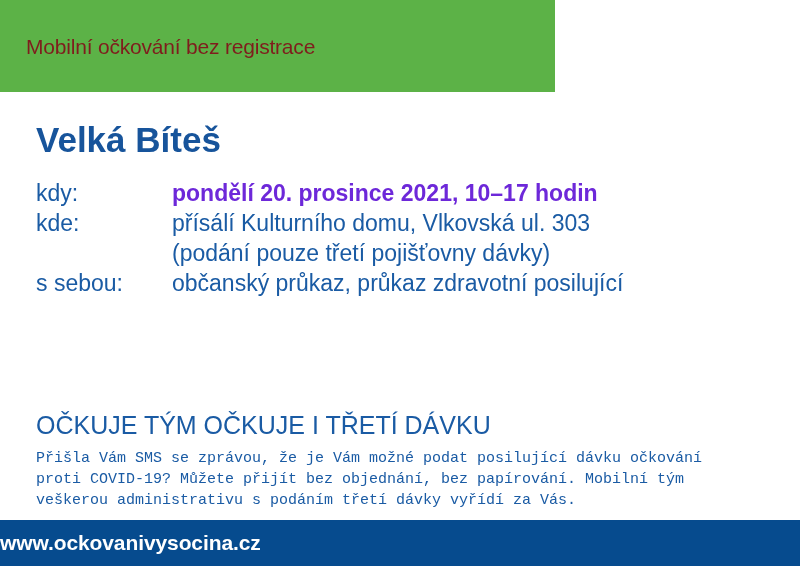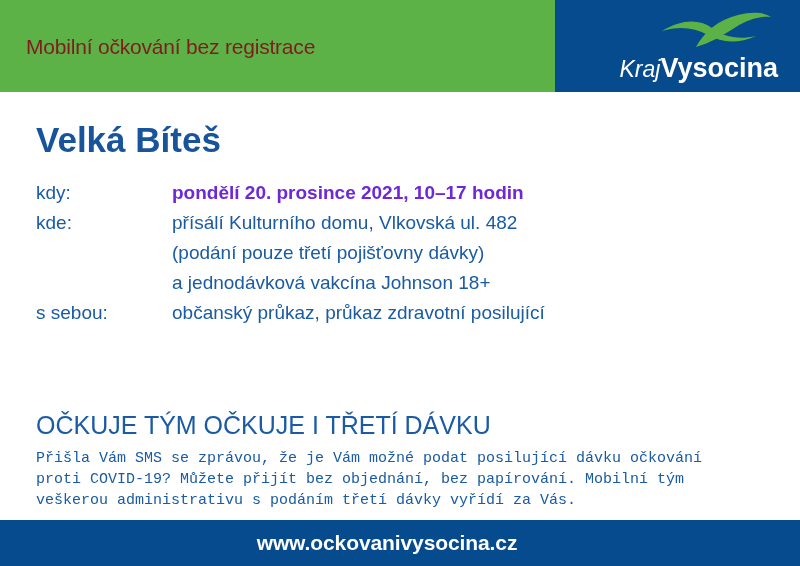--- a/index.html
+++ b/index.html
@@ -109,21 +109,21 @@
   .info-table {
     position: absolute;
     left: 24px;
     top: 70px;
     width: 760px;
     border-collapse: collapse;
   }
   .info-table td {
     padding: 0;
     vertical-align: top;
-    font-size: 19px;
+    font-size: 23px;
     line-height: 30px;
     color: #1a5ba4;
     white-space: nowrap;
   }
   td.lbl { width: 136px; }
   td.val { }
   td.val.strong { font-weight: bold; color: #6d28d9; }
 
   .headline {
     position: absolute;
@@ -149,75 +149,60 @@
   
   .footer {
     position: absolute;
     left: 0;
     top: 520px;
     width: 800px;
     height: 46px;
     background: #064b8e;
     display: flex;
     align-items: center;
-    justify-content: center;
+    justify-content: flex-start;
     box-sizing: border-box;
     padding-right: 26px;
   }
   .footer-url {
     color: #ffffff;
     font-size: 21px;
     font-weight: bold;
     letter-spacing: -0.1px;
     white-space: nowrap;
   }
 </style>
 </head>
 <body>
 
 <div id="poster">
 
   <div class="header">
     <div class="header-green">
       <div class="header-title">Mobilní očkování bez registrace</div>
     </div>
-    <div class="header-blue">
-      <div class="logo-wrap">
-        <svg class="logo-mark" viewBox="0 0 112 38">
-          <path d="M2 21 C20 10 38 8 52 18 C64 27 78 30 96 26 C78 34 62 33 48 25 C34 17 18 16 2 21 Z" fill="#5cb247"></path>
-          <path d="M36 37 C44 22 58 10 78 5 C94 1 106 3 111 7 C100 6 88 9 76 17 C62 26 50 33 36 37 Z" fill="#5cb247"></path>
-        </svg>
-        <div class="logo-text">
-          <span class="logo-kraj">Kraj</span><span class="logo-vysocina">Vysocina</span>
-        </div>
-      </div>
-    </div>
   </div>
 
   <div class="body-area">
 
     <div class="city">Velká Bíteš</div>
 
     <table class="info-table">
       <tbody>
         <tr>
           <td class="lbl">kdy:</td>
           <td class="val strong">pondělí 20. prosince 2021, 10–17 hodin</td>
         </tr>
         <tr>
           <td class="lbl">kde:</td>
-          <td class="val">přísálí Kulturního domu, Vlkovská ul. 482</td>
+          <td class="val">přísálí Kulturního domu, Vlkovská ul. 303</td>
         </tr>
         <tr>
           <td class="lbl"></td>
           <td class="val">(podání pouze třetí pojišťovny dávky)</td>
-        </tr>
-        <tr>
-          <td class="lbl"></td>
-          <td class="val">a jednodávková vakcína Johnson 18+</td>
         </tr>
         <tr>
           <td class="lbl">s sebou:</td>
           <td class="val">občanský průkaz, průkaz zdravotní posilující</td>
         </tr>
       </tbody>
     </table>
 
     <div class="headline">OČKUJE TÝM OČKUJE I TŘETÍ DÁVKU</div>
 

